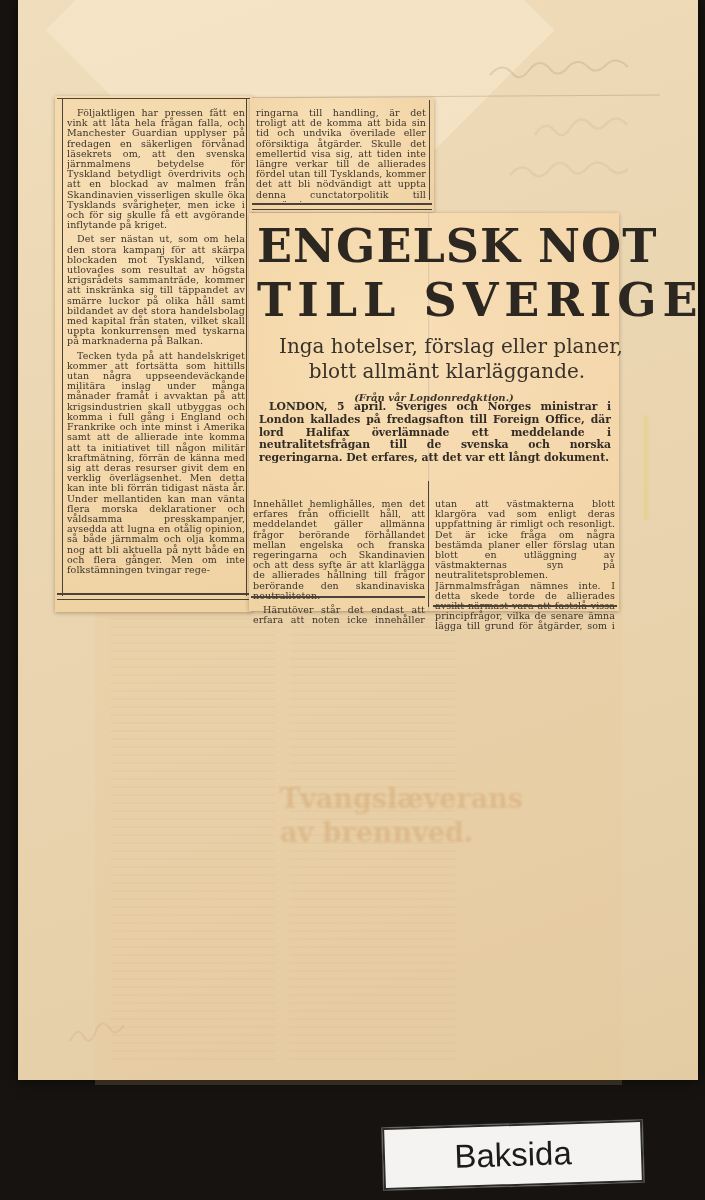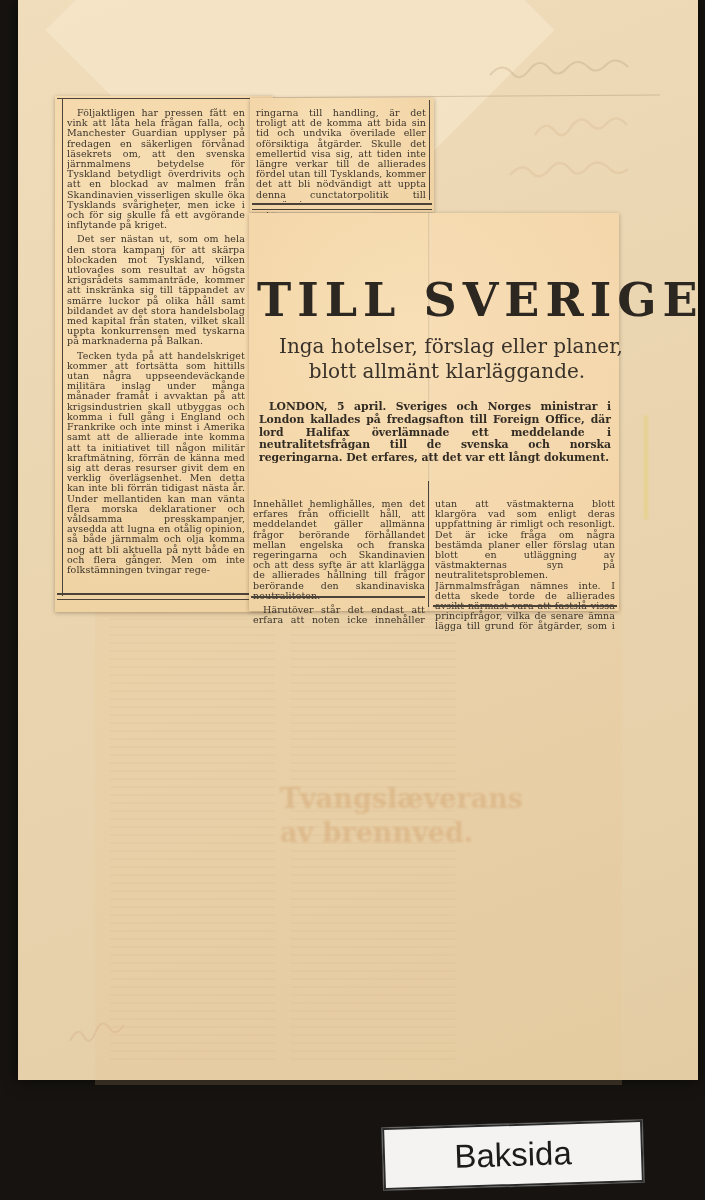--- a/index.html
+++ b/index.html
@@ -69,21 +69,21 @@
 
   <div class="ghost-sheet">
     <div class="ghost-col" style="left:15px;top:8px;width:165px;height:450px;"></div>
     <div class="ghost-col" style="left:195px;top:8px;width:165px;height:450px;"></div>
     <div class="ghost-head">
       <div>Tvangslæverans</div>
       <div>av brennved.</div>
     </div>
   </div>
 
-  <div class="clip" style="left:55px;top:96px;width:197px;height:516px;padding-left:21px;">
+  <div class="clip" style="left:55px;top:96px;width:197px;height:516px;">
     <div class="rule-h1" style="left:2px;right:2px;top:2px;"></div>
     <div class="rule-v" style="left:7px;top:2px;height:498px;"></div>
     <div class="rule-v" style="right:5px;top:2px;height:498px;"></div>
     <div style="position:absolute;left:12px;top:12px;width:178px;height:484px;overflow:hidden;">
       <p>Följaktligen har pressen fått en vink att låta hela frågan falla, och Manchester Guardian upplyser på fredagen en säkerligen förvånad läsekrets om, att den svenska järnmalmens betydelse för Tyskland betydligt överdrivits och att en blockad av malmen från Skandinavien visserligen skulle öka Tysklands svårigheter, men icke i och för sig skulle få ett avgörande inflytande på kriget.</p>
       <p>Det ser nästan ut, som om hela den stora kampanj för att skärpa blockaden mot Tyskland, vilken utlovades som resultat av högsta krigsrådets sammanträde, kommer att inskränka sig till täppandet av smärre luckor på olika håll samt bildandet av det stora handelsbolag med kapital från staten, vilket skall uppta konkurrensen med tyskarna på marknaderna på Balkan.</p>
       <p>Tecken tyda på att handelskriget kommer att fortsätta som hittills utan några uppseendeväckande militära inslag under många månader framåt i avvaktan på att krigsindustrien skall utbyggas och komma i full gång i England och Frankrike och inte minst i Amerika samt att de allierade inte komma att ta initiativet till någon militär kraftmätning, förrän de känna med sig att deras resurser givit dem en verklig överlägsenhet. Men detta kan inte bli förrän tidigast nästa år. Under mellantiden kan man vänta flera morska deklarationer och våldsamma presskampanjer, avsedda att lugna en otålig opinion, så både järnmalm och olja komma nog att bli aktuella på nytt både en och flera gånger. Men om inte folkstämningen tvingar rege-</p>
     </div>
     <div class="rule-h2" style="left:2px;right:2px;top:497px;"></div>
   </div>
@@ -93,25 +93,27 @@
     <div style="position:absolute;left:6px;top:10px;width:170px;height:96px;overflow:hidden;">
       <p style="text-indent:0;">ringarna till handling, är det troligt att de komma att bida sin tid och undvika överilade eller oförsiktiga åtgärder. Skulle det emellertid visa sig, att tiden inte längre verkar till de allierades fördel utan till Tysklands, kommer det att bli nödvändigt att uppta denna cunctatorpolitik till omprövning.</p>
     </div>
     <div class="rule-h2" style="left:2px;right:2px;top:105px;"></div>
   </div>
 
   <div class="clip" style="left:249px;top:213px;width:370px;height:398px;">
     <div class="tintR"></div>
     <div class="seam" style="left:179px;"></div>
 
+    <div class="headline" style="top:10px;">ENGELSK NOT</div>
     <div class="headline" style="top:64px;letter-spacing:6px;">TILL SVERIGE.</div>
 
     <div class="subhead" style="top:147px;">blott allmänt klarläggande.</div>
     <div class="subhead" style="top:122px;">Inga hotelser, förslag eller planer,</div>
 
+    <div class="byline" style="top:179px;">(Från vår Londonredaktion.)</div>
 
     <div class="lead" style="top:188px;">LONDON, 5 april.  Sveriges och Norges ministrar i London kallades på fredagsafton till Foreign Office, där lord Halifax överlämnade ett meddelande i neutralitetsfrågan till de svenska och norska regeringarna.  Det erfares, att det var ett långt dokument.</div>
 
     <div class="bodycol" style="left:4px;width:172px;height:124px;">
       <p style="text-indent:0;">Innehållet hemlighålles, men det erfares från officiellt håll, att meddelandet gäller allmänna frågor berörande förhållandet mellan engelska och franska regeringarna och Skandinavien och att dess syfte är att klarlägga de allierades hållning till frågor berörande den skandinaviska neutraliteten.</p>
       <p>Härutöver står det endast att erfara att noten icke innehåller några hotelse</p>
     </div>
     <div class="rule-v" style="left:179px;top:268px;height:126px;"></div>
     <div class="bodycol" style="left:186px;width:180px;height:132px;">
       <p style="text-indent:0;">utan att västmakterna blott klargöra vad som enligt deras uppfattning är rimligt och resonligt. Det är icke fråga om några bestämda planer eller förslag utan blott en utläggning av västmakternas syn på neutralitetsproblemen. Järnmalmsfrågan nämnes inte. I detta skede torde de allierades avsikt närmast vara att fastslå vissa principfrågor, vilka de senare ämna lägga till grund för åtgärder, som i sinom tid komma att vidtagas.</p>

